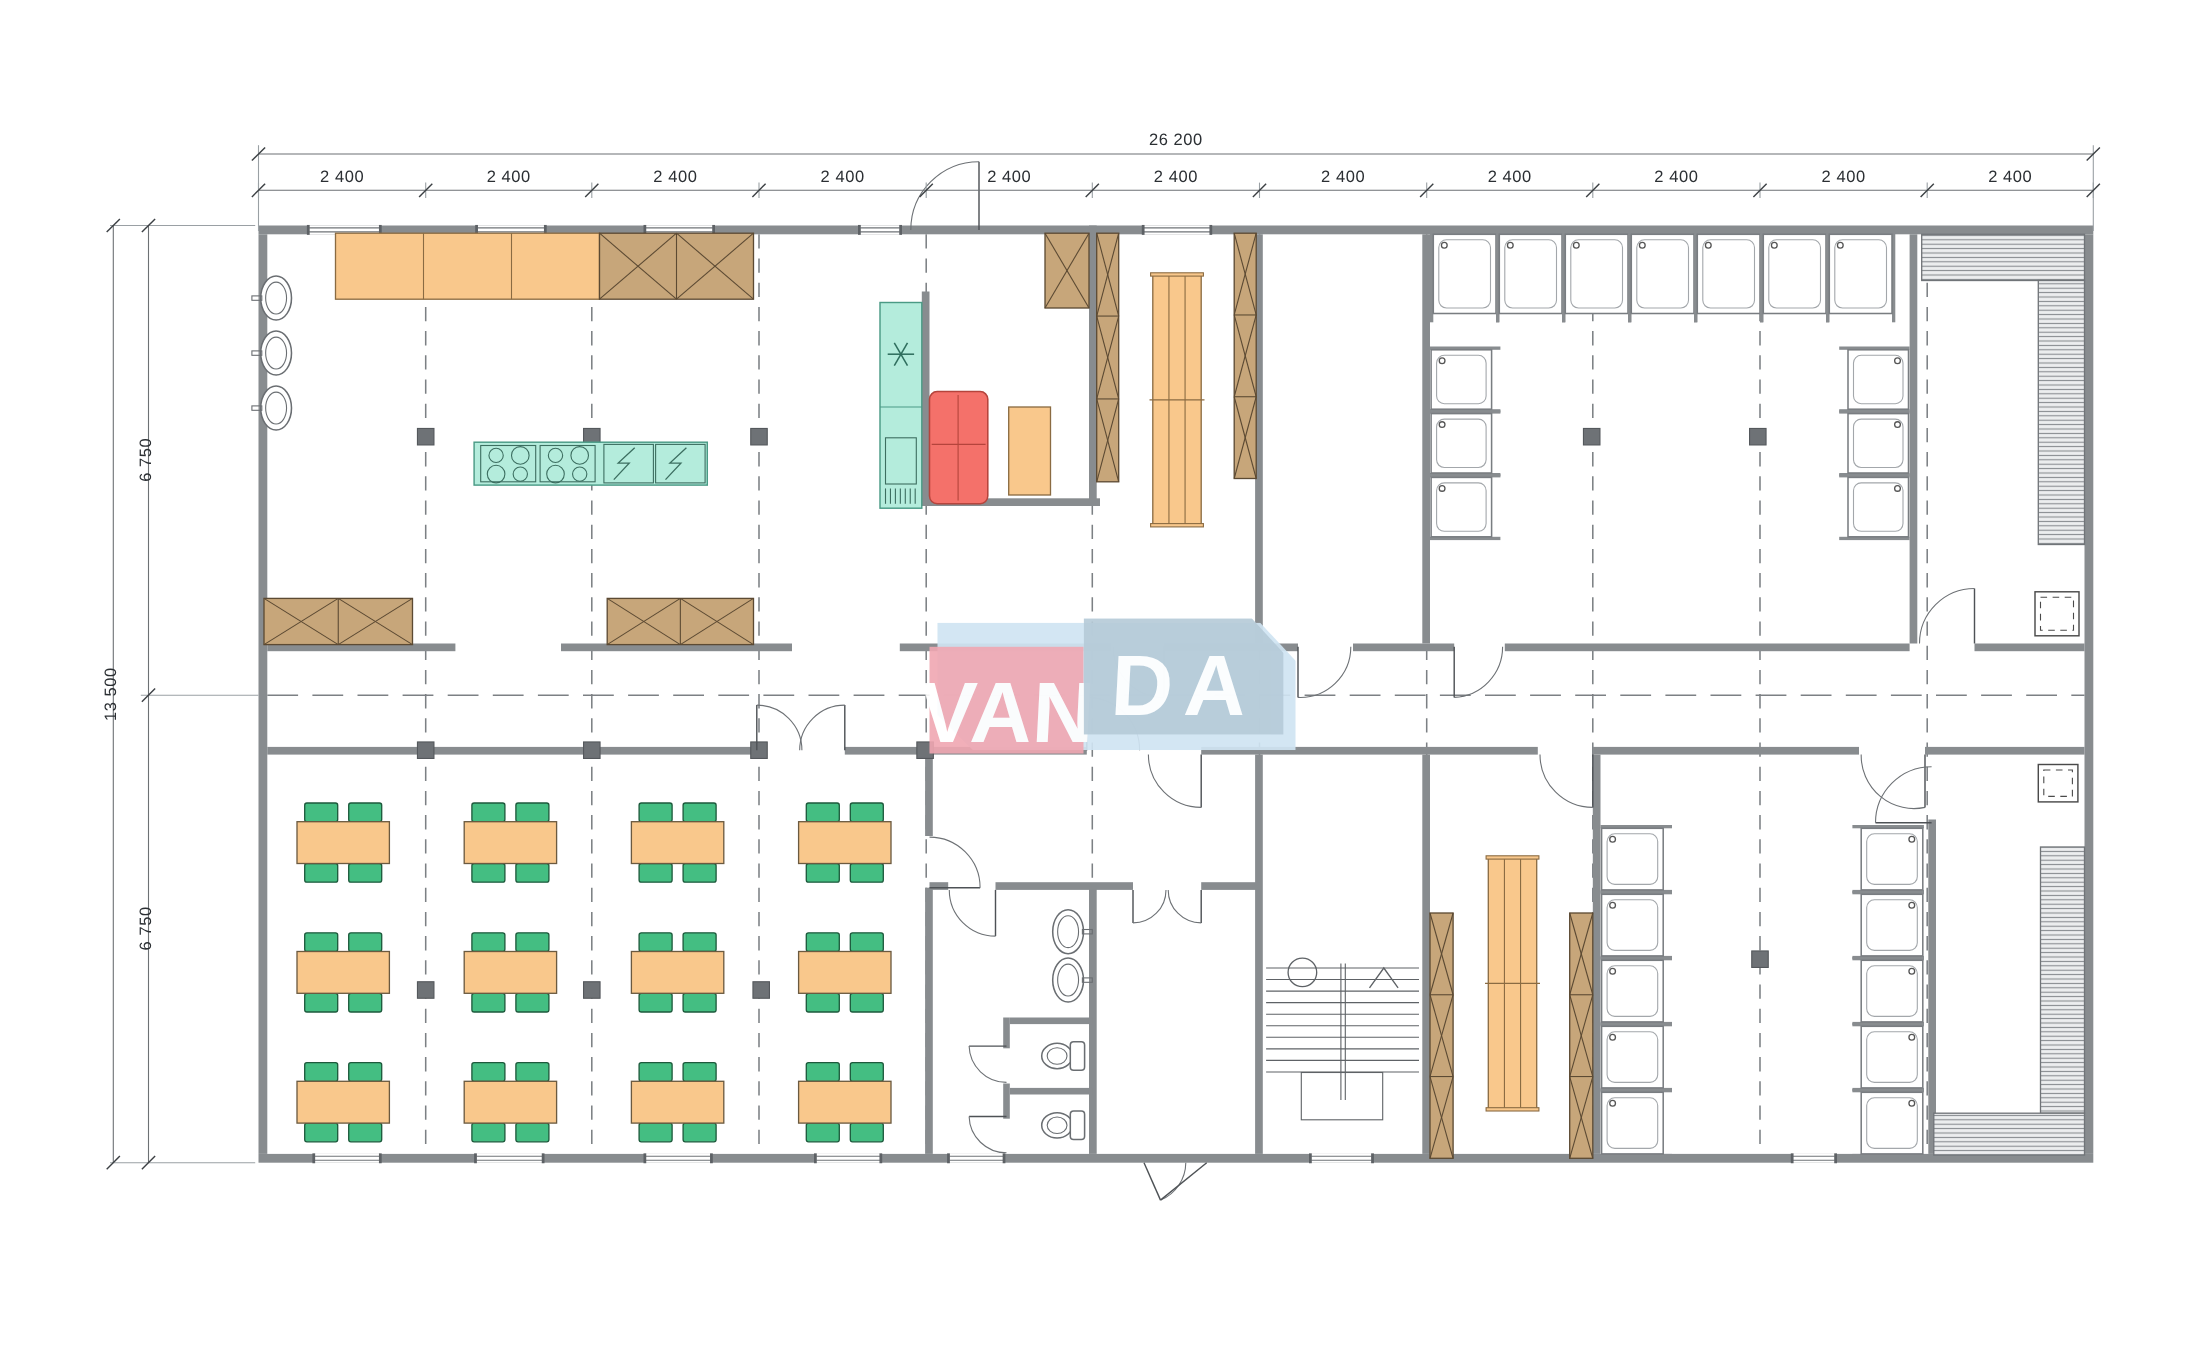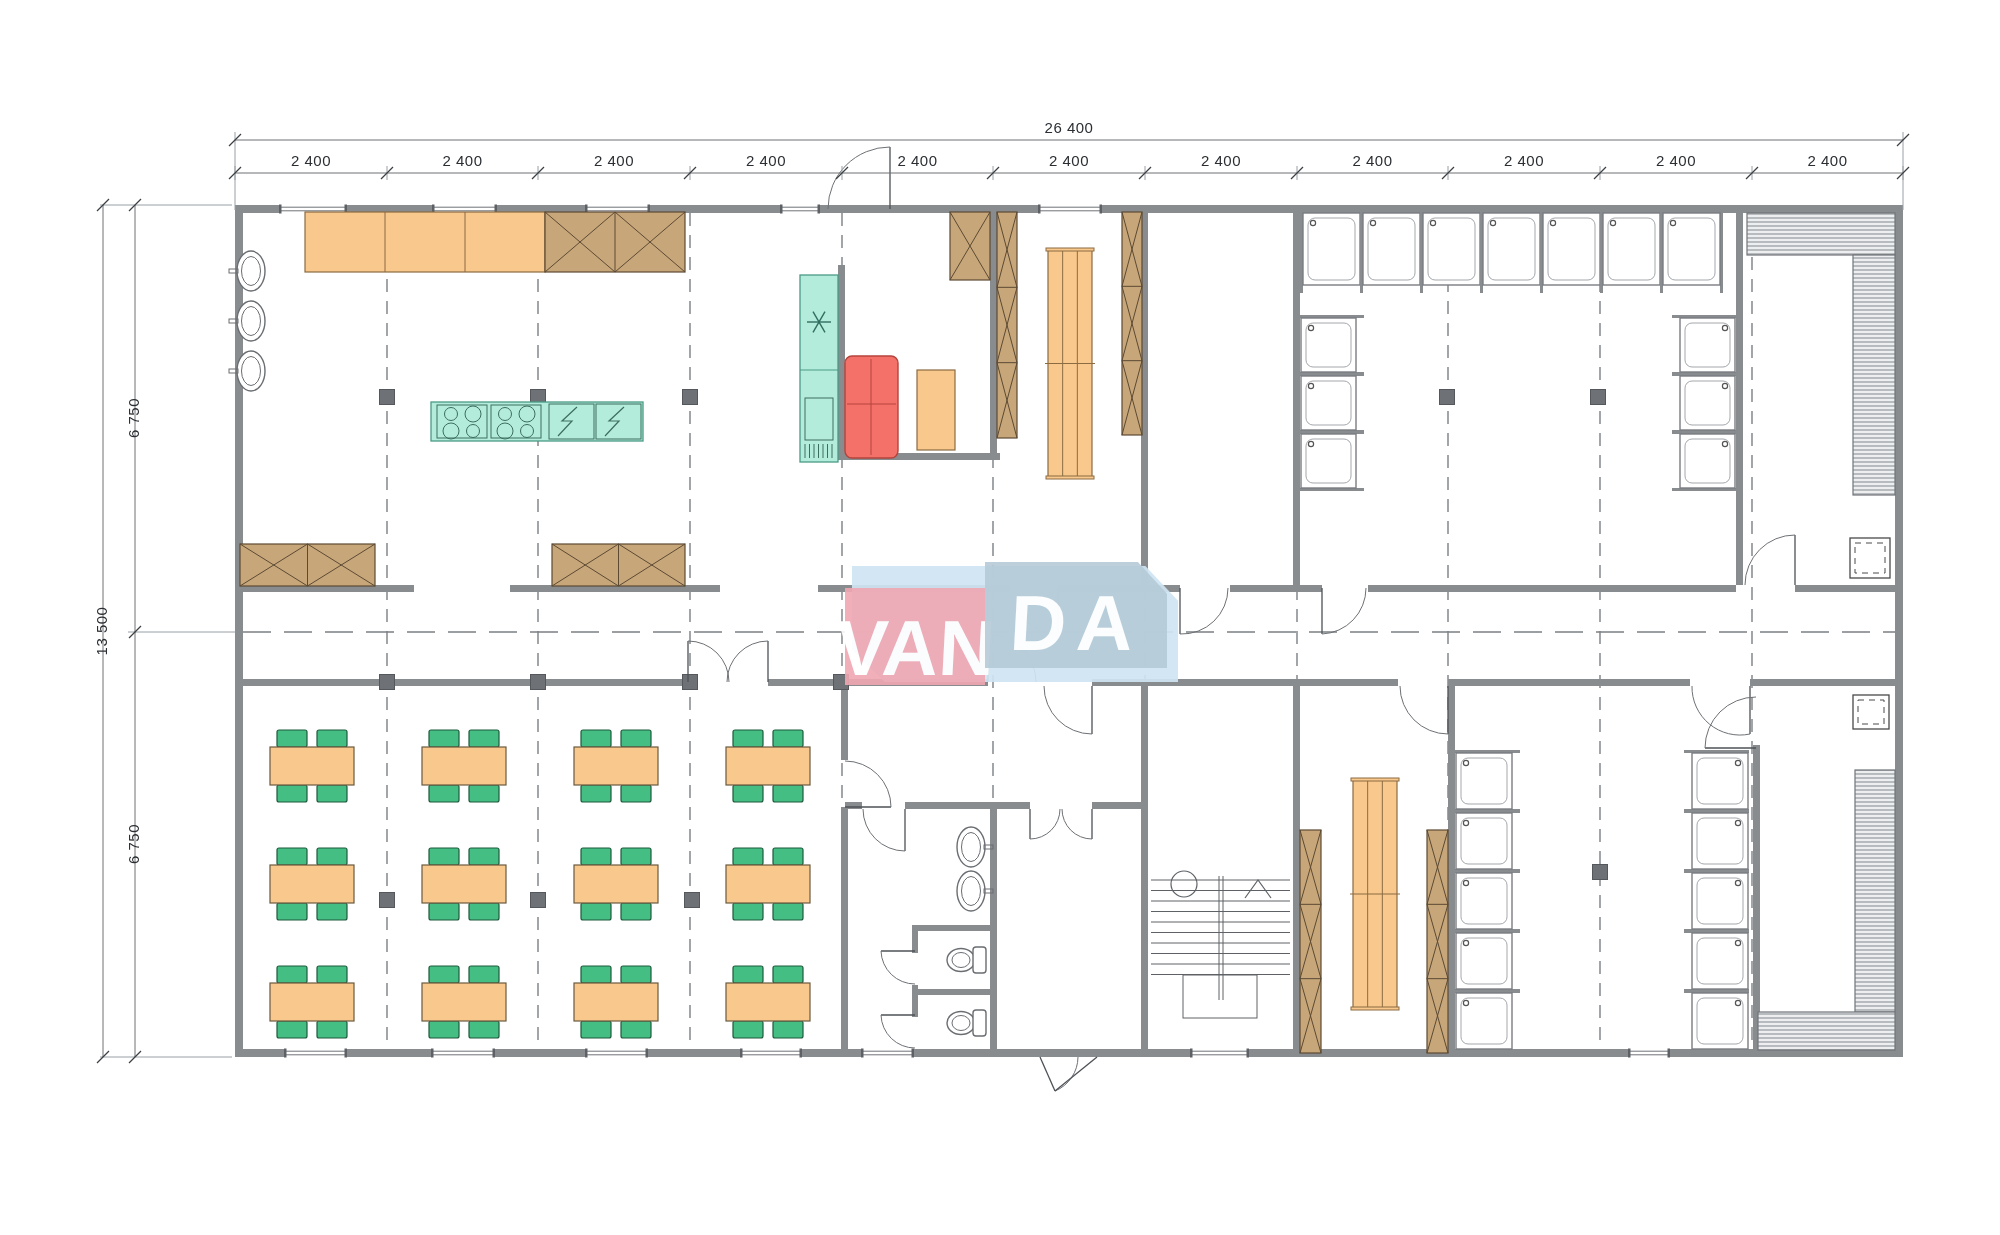--- a/index.html
+++ b/index.html
@@ -559,21 +559,21 @@
     </svg>
   <div class="wm">
     <div class="wm-shadow"></div>
     <div class="wm-pink">
       <span class="wm-text">VAN</span>
     </div>
     <div class="wm-blue">
       <span class="wm-text">DA</span>
     </div>
   </div>
-<div class="dim-label" style="left: 1069px; top: 136px;">26 400</div>
+<div class="dim-label" style="left: 1069px; top: 136px;">26 200</div>
     <div class="dim-label" style="left: 311px; top: 169px;">2 400</div>
     <div class="dim-label" style="left: 462.5px; top: 169px;">2 400</div>
     <div class="dim-label" style="left: 614px; top: 169px;">2 400</div>
     <div class="dim-label" style="left: 766px; top: 169px;">2 400</div>
     <div class="dim-label" style="left: 917.5px; top: 169px;">2 400</div>
     <div class="dim-label" style="left: 1069px; top: 169px;">2 400</div>
     <div class="dim-label" style="left: 1221px; top: 169px;">2 400</div>
     <div class="dim-label" style="left: 1372.5px; top: 169px;">2 400</div>
     <div class="dim-label" style="left: 1524px; top: 169px;">2 400</div>
     <div class="dim-label" style="left: 1676px; top: 169px;">2 400</div>

